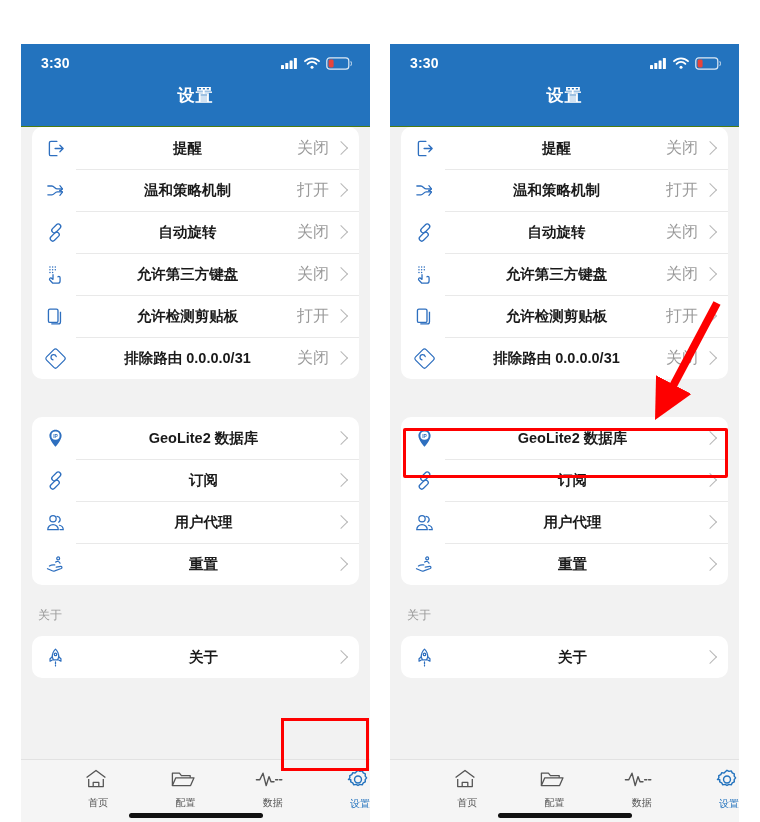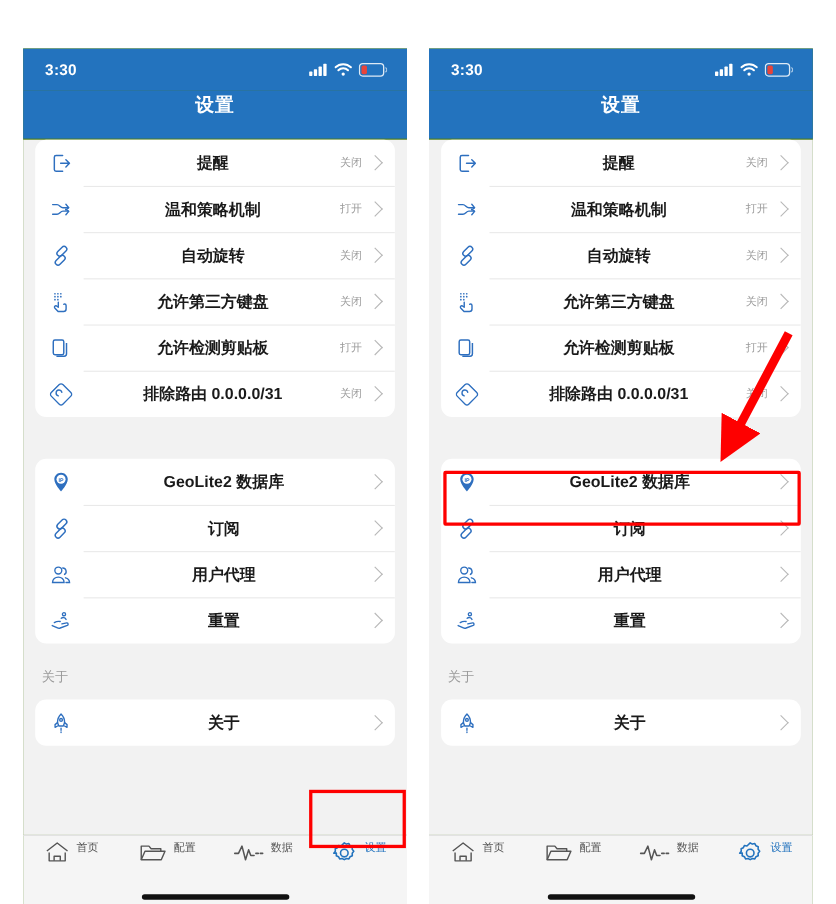--- a/index.html
+++ b/index.html
@@ -121,21 +121,21 @@
   .row-label {
     flex: 1;
     font-size: 14.5px;
     color: #1a1a1a;
     font-weight: bold;
     padding-left: 8px;
     white-space: nowrap;
     text-align: center;
   }
   .row-value {
-    font-size: 10px;
+    font-size: 16px;
     color: #9a9a9a;
     padding-right: 7px;
     white-space: nowrap;
     font-family: Liberation Serif, serif;
   }
   .chev {
     width: 9px;
     height: 9px;
     border-top: 1.4px solid #b8b8b8;
     border-right: 1.4px solid #b8b8b8;
@@ -156,22 +156,22 @@
     background: #f5f5f5;
     border-top: 1px solid #e2e2e2;
   }
   .tabbar {
     display: flex;
     height: 54px;
   }
   .tab {
     flex: 1;
     display: flex;
-    flex-direction: row;
-    align-items: flex-start;
+    flex-direction: column;
+    align-items: flex-end;
     justify-content: center;
     gap: 6px;
     padding-top: 4px;
   }
   .tab-label {
     font-size: 10px;
     color: #555555;
   }
   .tab.active .tab-label { color: #2373be; }
 

